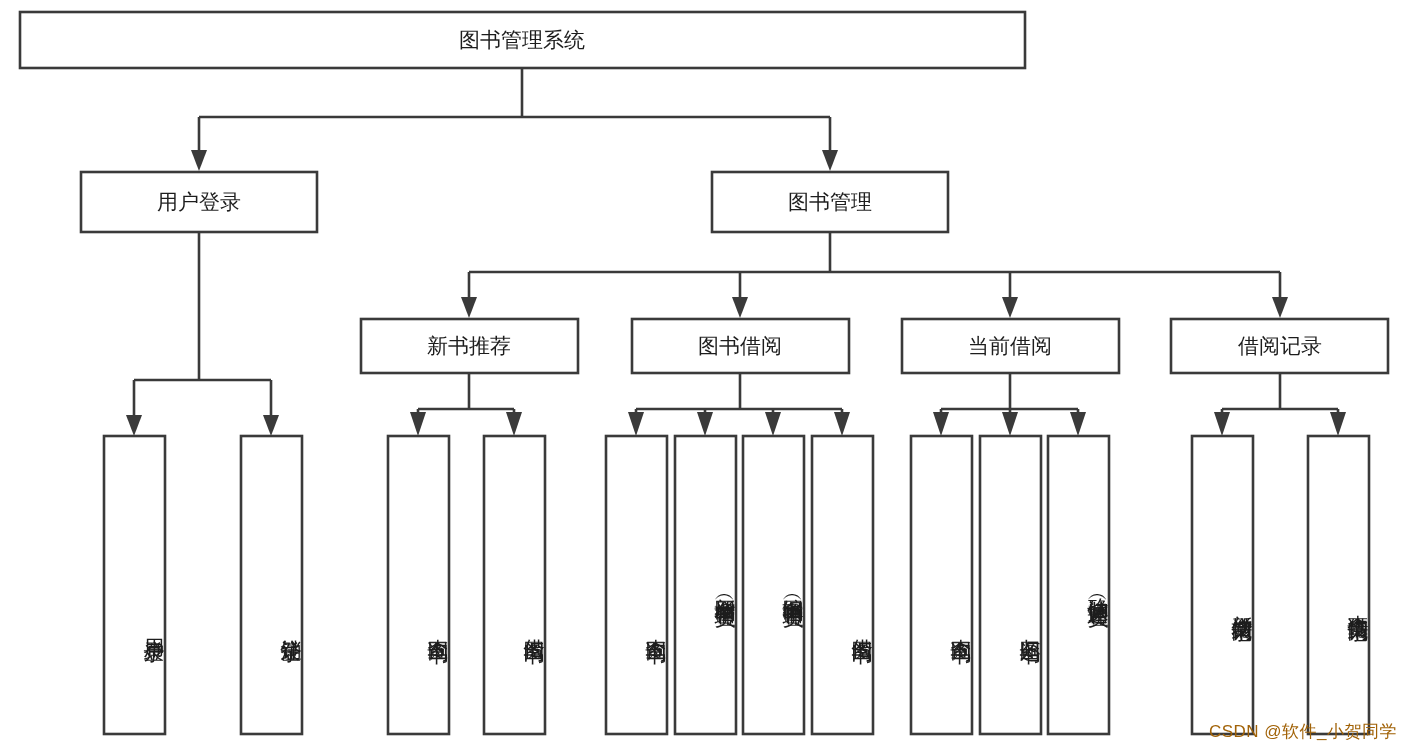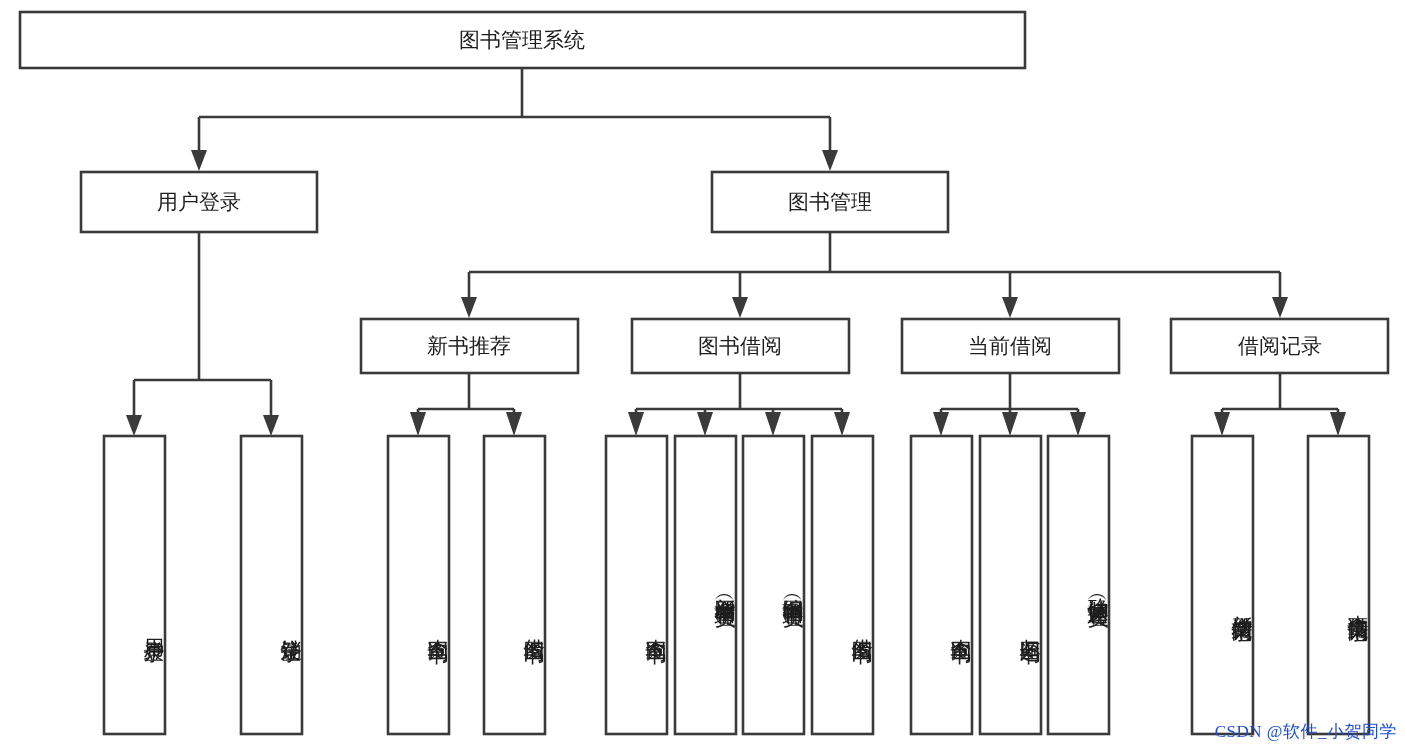--- a/index.html
+++ b/index.html
@@ -56,22 +56,22 @@
     letter-spacing: 1.5px;
     font-family: "Liberation Sans", "DejaVu Sans", sans-serif;
     white-space: nowrap;
     pointer-events: none;
   }
   .watermark {
     position: absolute;
     right: 8px;
     bottom: 4px;
     font-size: 17px;
-    color: #1d4ed8;
-    font-family: Liberation Serif, serif;
+    color: #a16207;
+    font-family: Liberation Sans, sans-serif;
     letter-spacing: 0.5px;
     white-space: nowrap;
   }
 </style>
 </head>
 <body>
 
 <svg id="diagram" viewBox="0 0 1405 747">
 
   <defs>

